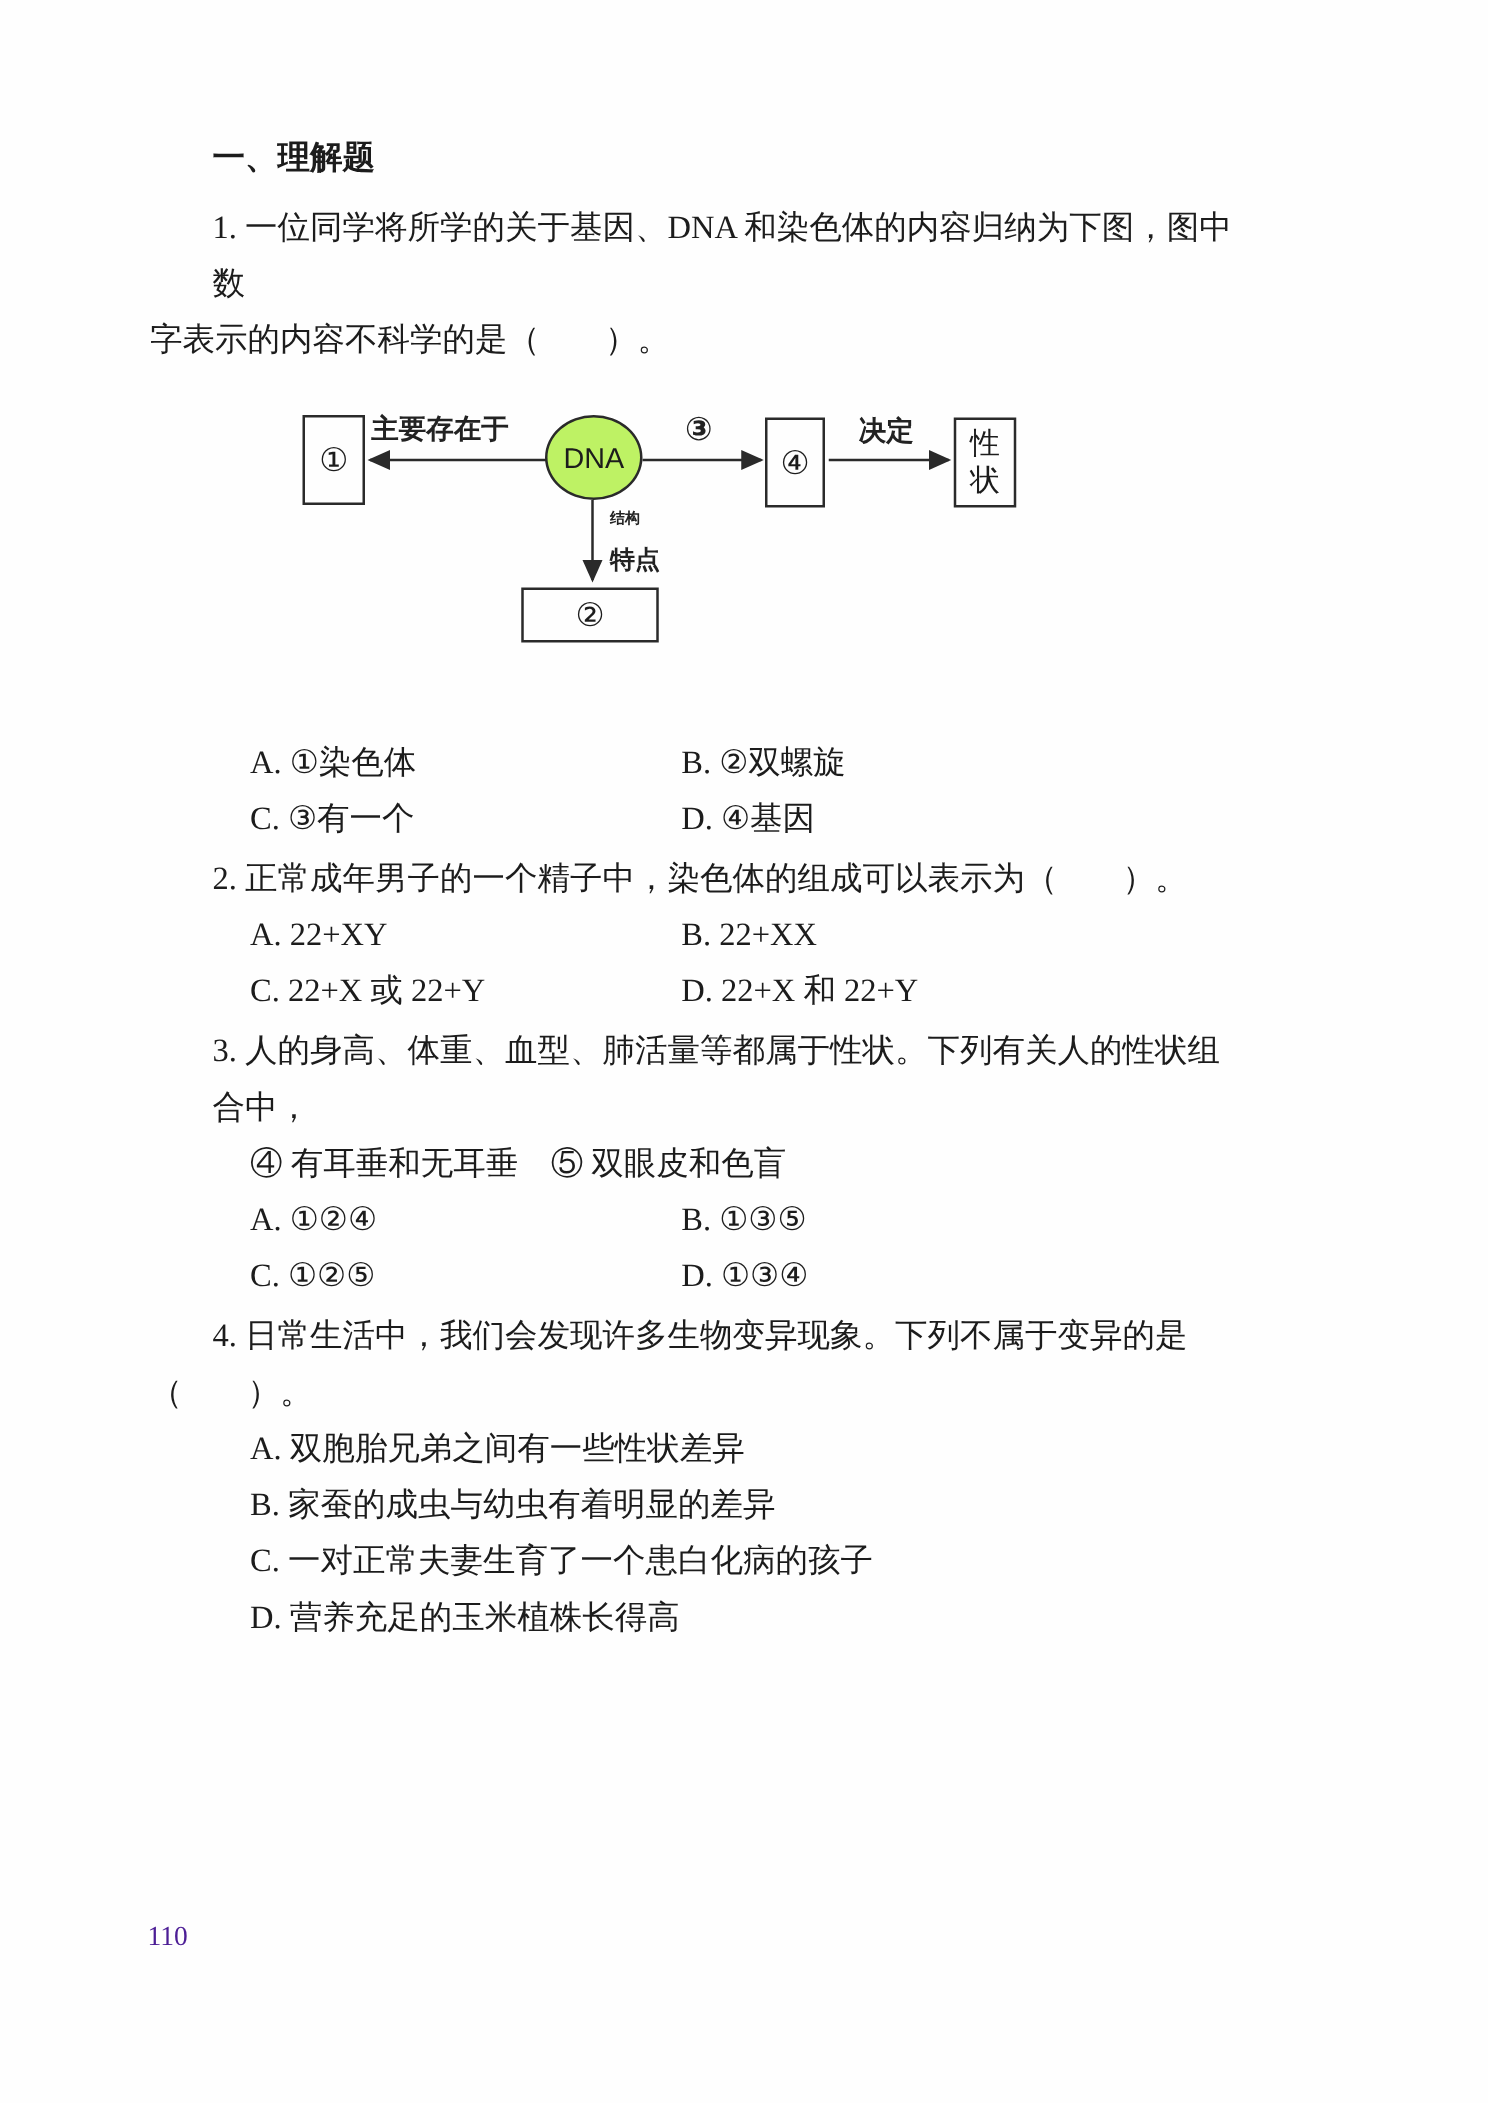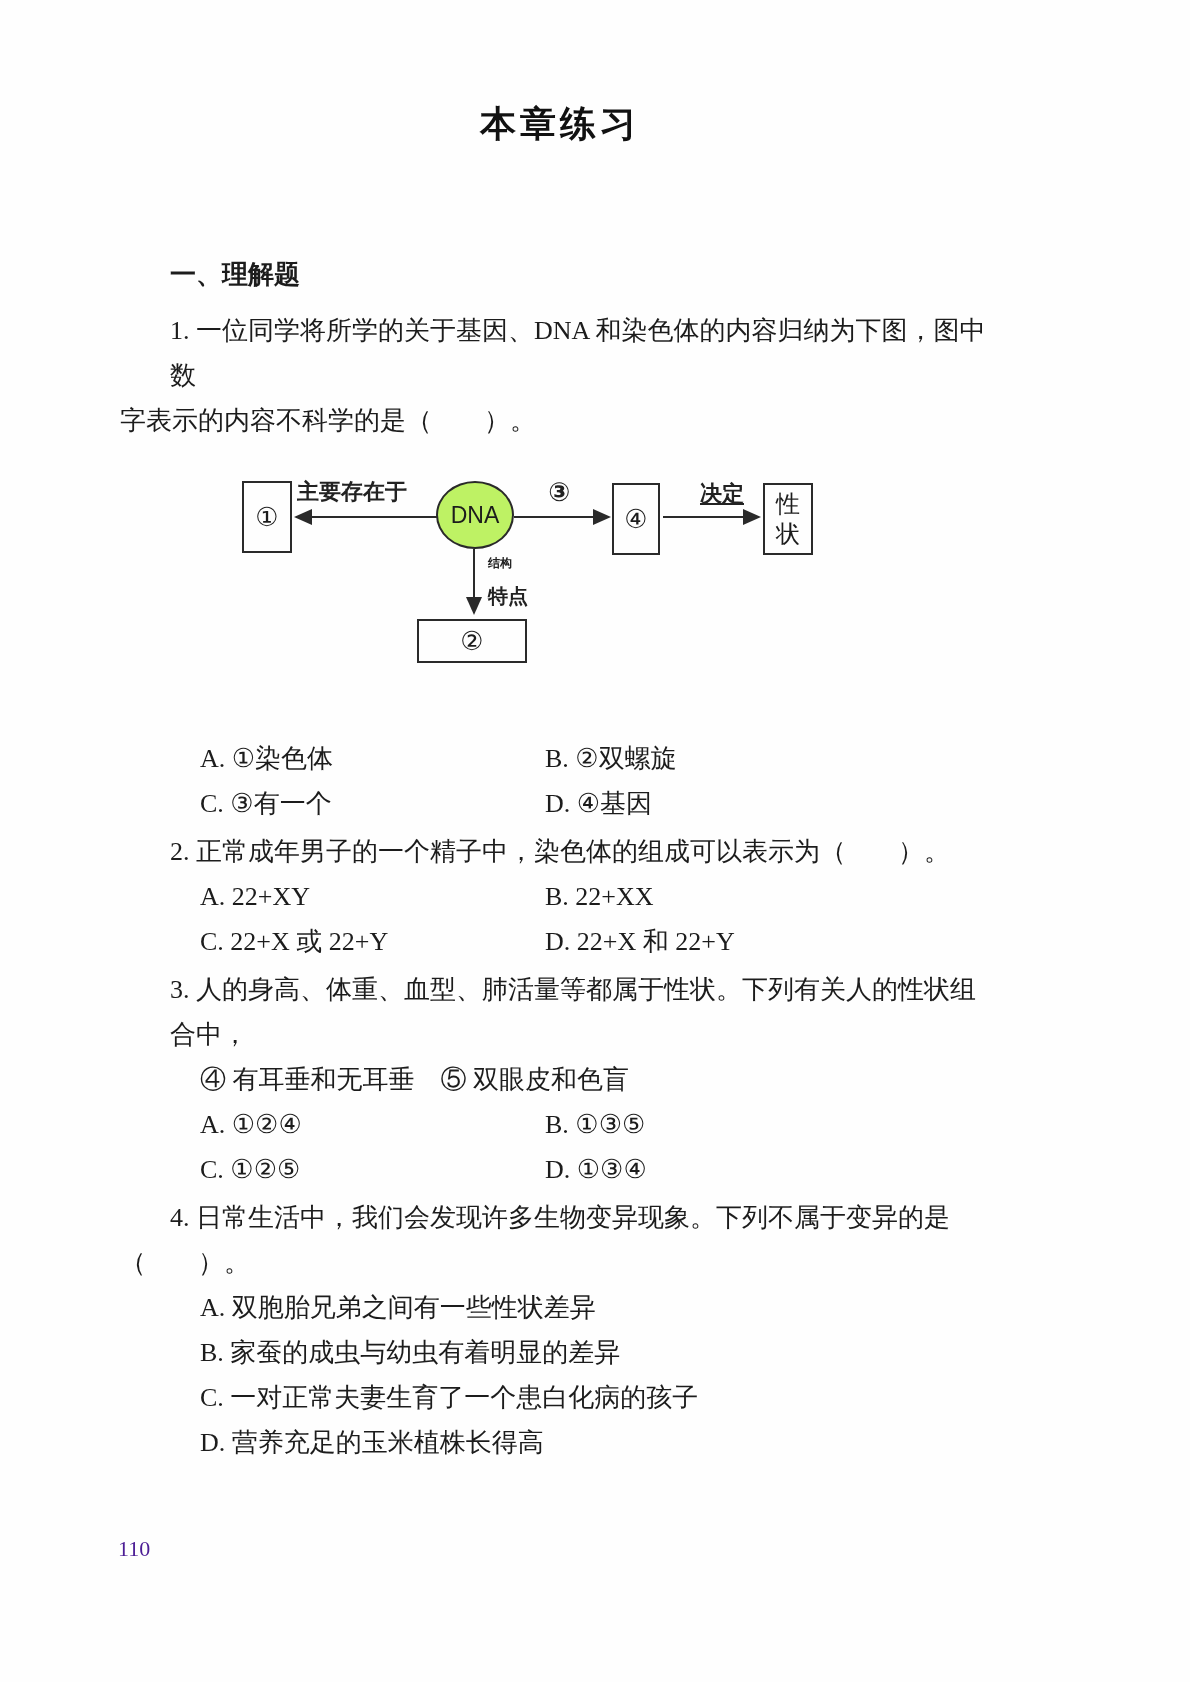--- a/index.html
+++ b/index.html
@@ -100,21 +100,20 @@
     font-size: 22px;
     color: #4c1d95;
   }
 </style>
 </head>
 <body>
 
 <div class="page">
   <div class="content">
 
-    <h1 class="doc-title">本章练习</h1>
 
     <h2 class="section-heading">一、理解题</h2>
 
     <div class="q-block" style="margin-top:16px;">
       <p class="line stem-first">1. 一位同学将所学的关于基因、DNA 和染色体的内容归纳为下图，图中数</p>
       <p class="line stem-cont">字表示的内容不科学的是（　　）。</p>
 
       <div class="diagram">
         <svg class="dg-arrows" width="880" height="235">
           <defs>
@@ -131,21 +130,21 @@
         <div class="dg-box" style="left:122px; top:10px; width:50px; height:72px;">①</div>
 
         <div class="dg-label" style="left:177px; top:6px;">主要存在于</div>
 
         <div class="dg-circle" style="left:316px; top:10px; width:78px; height:68px;">DNA</div>
 
         <div class="dg-label" style="left:428px; top:6px; font-size:26px;">③</div>
 
         <div class="dg-box" style="left:492px; top:12px; width:48px; height:72px;">④</div>
 
-        <div class="dg-label" style="left:580px; top:8px;text-decoration:underline;">决定</div>
+        <div class="dg-label" style="left:567px; top:8px;">决定</div>
 
         <div class="dg-box" style="left:643px; top:12px; width:50px; height:72px;">
           <div class="vert-text">
             <div>性</div>
             <div>状</div>
           </div>
         </div>
 
         <div class="dg-label" style="left:368px; top:84px; font-size:12px;">结构</div>
         <div class="dg-label" style="left:368px; top:112px; font-size:20px;">特点</div>

